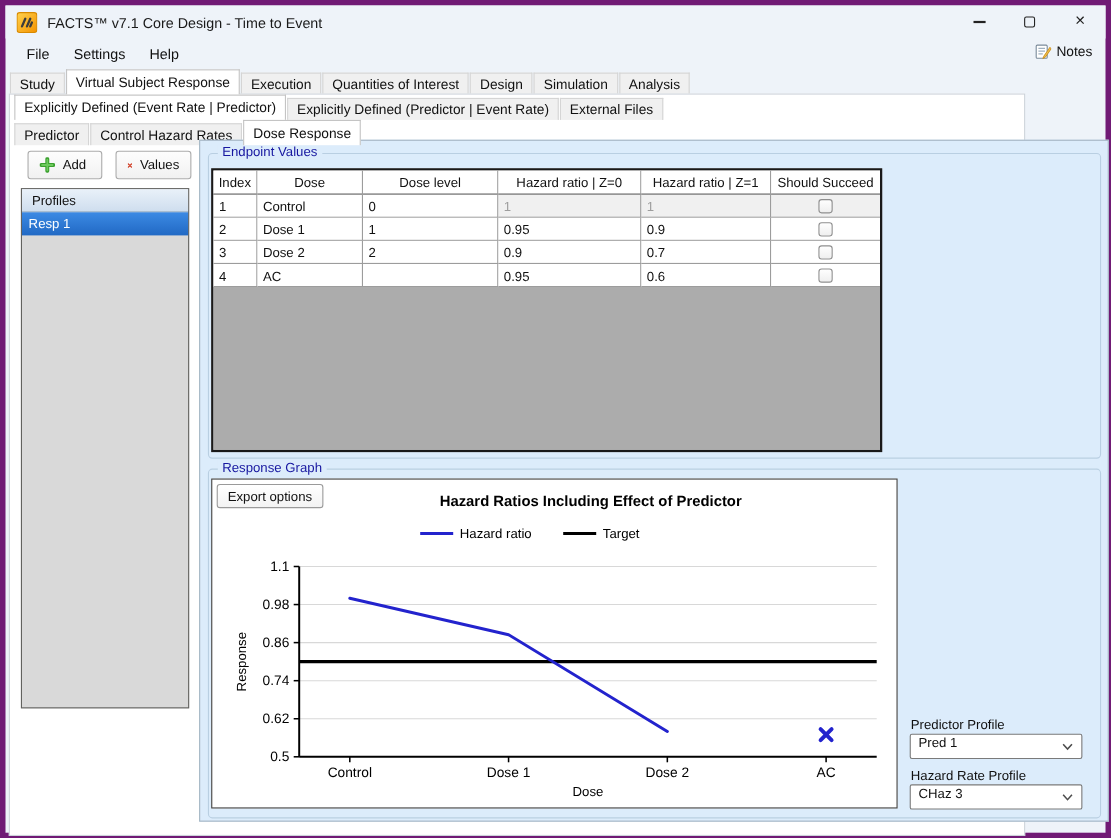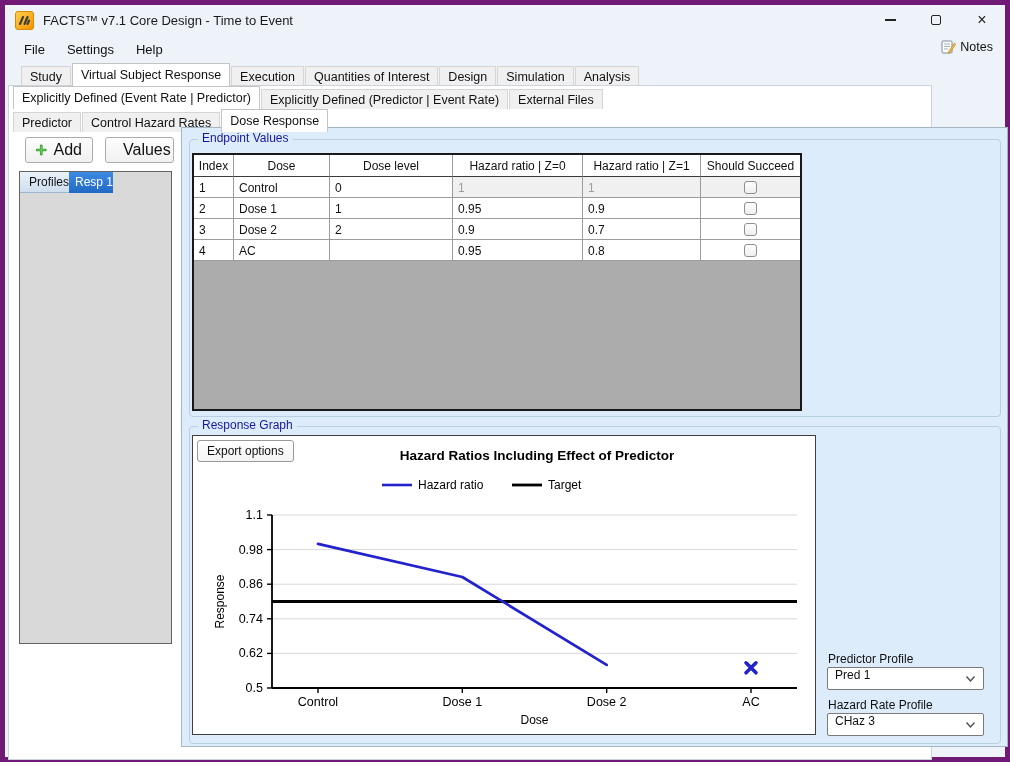--- a/index.html
+++ b/index.html
@@ -21,40 +21,40 @@
   .glyph-close { font-size:16px; color:#222; line-height:1; }
 
   
   .menubar { position:absolute; top:30px; left:0; right:0; height:29px; display:flex;
              align-items:center; padding-left:8px; }
   .menu-item { padding:4px 11px; font-size:13px; }
   .notes { position:absolute; right:12px; top:4px; display:flex; align-items:center; gap:4px; font-size:12.5px; }
 
   
   .tabstrip { position:absolute; display:flex; align-items:flex-end; }
-  #tabs1 { top:59px; left:16px; height:22px; }
+  #tabs1 { top:59px; left:4px; height:22px; }
   .tab { background:#f0f0f0; border:1px solid #d5d5d5; border-bottom:none; padding:3px 8px 3px;
          font-size:12.5px; margin-right:1px; white-space:nowrap; height:20px; }
   .tab.active { background:#fff; border-color:#c4c4c4; height:23px; padding-top:4px; position:relative; z-index:5; }
 
   
   .page { position:absolute; top:80px; left:3px; width:924px; height:675px;
           background:#fff; border:1px solid #cdd3da; }
   #tabs2 { top:2px; left:4px; height:21px; }
   #tabs3 { top:25px; left:4px; height:21px; }
 
   
   .toolbtn { position:absolute; display:flex; align-items:center; gap:7px;
              border:1px solid #ababab; border-radius:3px; background:linear-gradient(#fdfdfd,#f1f1f1);
-             padding:4px 10px; font-size:16px; height:26px; }
+             padding:4px 10px; font-size:12px; height:26px; }
   #btn-add { left:16px; top:51px; width:68px; }
   #btn-delete { left:96px; top:51px; width:69px; }
 
   .profiles-box { position:absolute; left:10px; top:85px; width:153px; height:473px;
-                  border:1px solid #62625f; background:#d9d9d9; display:flex; }
+                  border:1px solid #62625f; background:#d9d9d9; display:flex; flex-direction:column; }
   .profiles-header { height:21px; background:linear-gradient(#e9f1f9,#cfdeee); border-bottom:1px solid #9eb6cc;
                      padding:3px 0 0 9px; font-size:12px; }
   .profile-item { height:21px; padding:3px 0 0 6px; font-size:12px; }
   .profile-item.selected { background:linear-gradient(#3c8ae4,#2169c4); color:#fff; }
 
   
   .bluepanel { position:absolute; left:172px; top:41px; width:827px; height:620px;
                background:#dcecfb; border:1px solid #a4b5c3; }
 
   .groupbox { position:absolute; border:1px solid #b9cfe2; border-radius:4px; }
@@ -236,21 +236,21 @@
               <div class="cell">0.7</div>
               <div class="cell ck">
                 <div class="checkbox"></div>
               </div>
             </div>
             <div class="dgrid-row">
               <div class="cell">4</div>
               <div class="cell">AC</div>
               <div class="cell"></div>
               <div class="cell">0.95</div>
-              <div class="cell">0.8</div>
+              <div class="cell">0.6</div>
               <div class="cell ck">
                 <div class="checkbox"></div>
               </div>
             </div>
           </div>
         <div class="dgrid-fill"></div>
       </div>
 
       <div class="groupbox" id="group-graph">
         <span class="legend">Response Graph</span>

